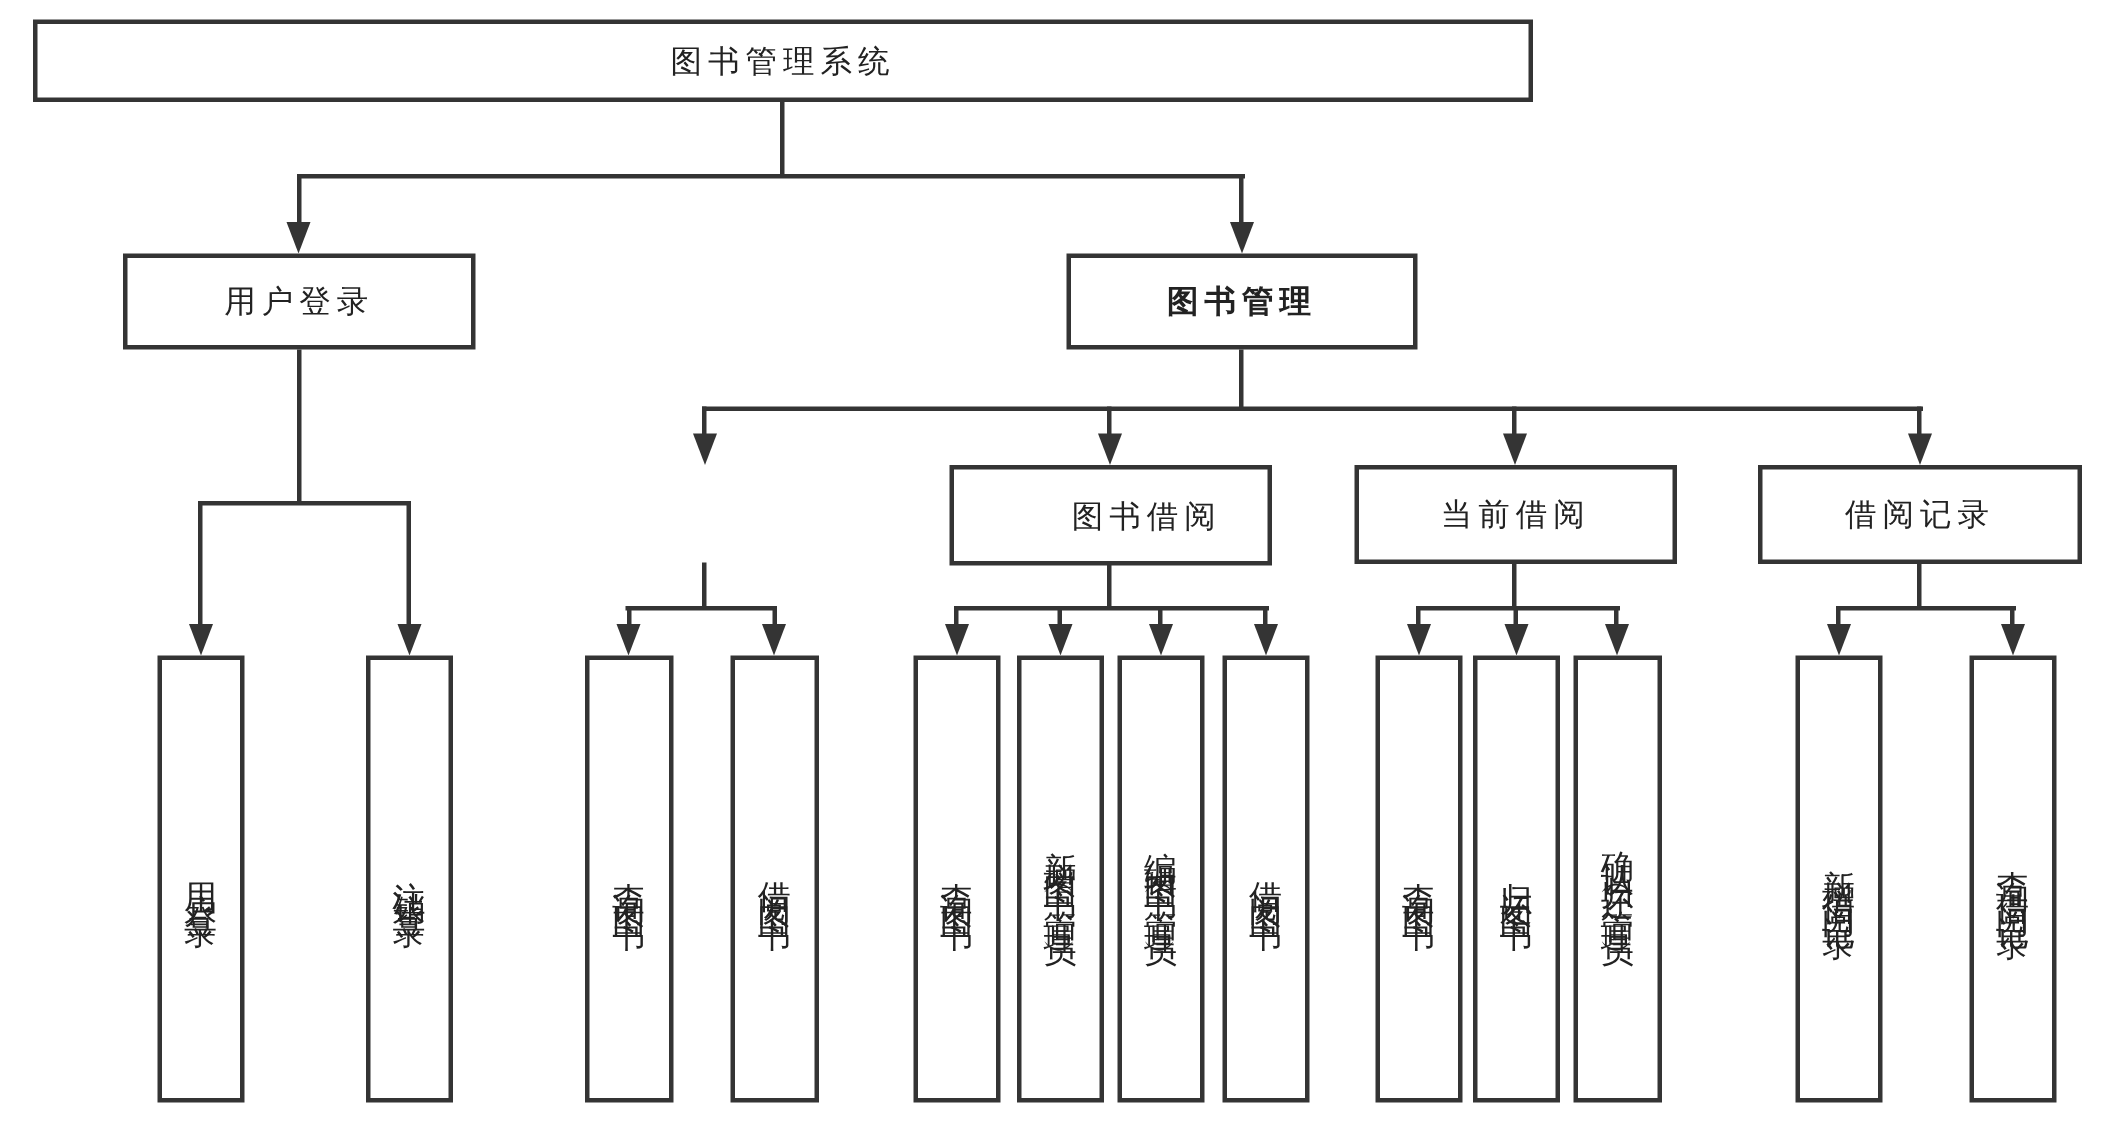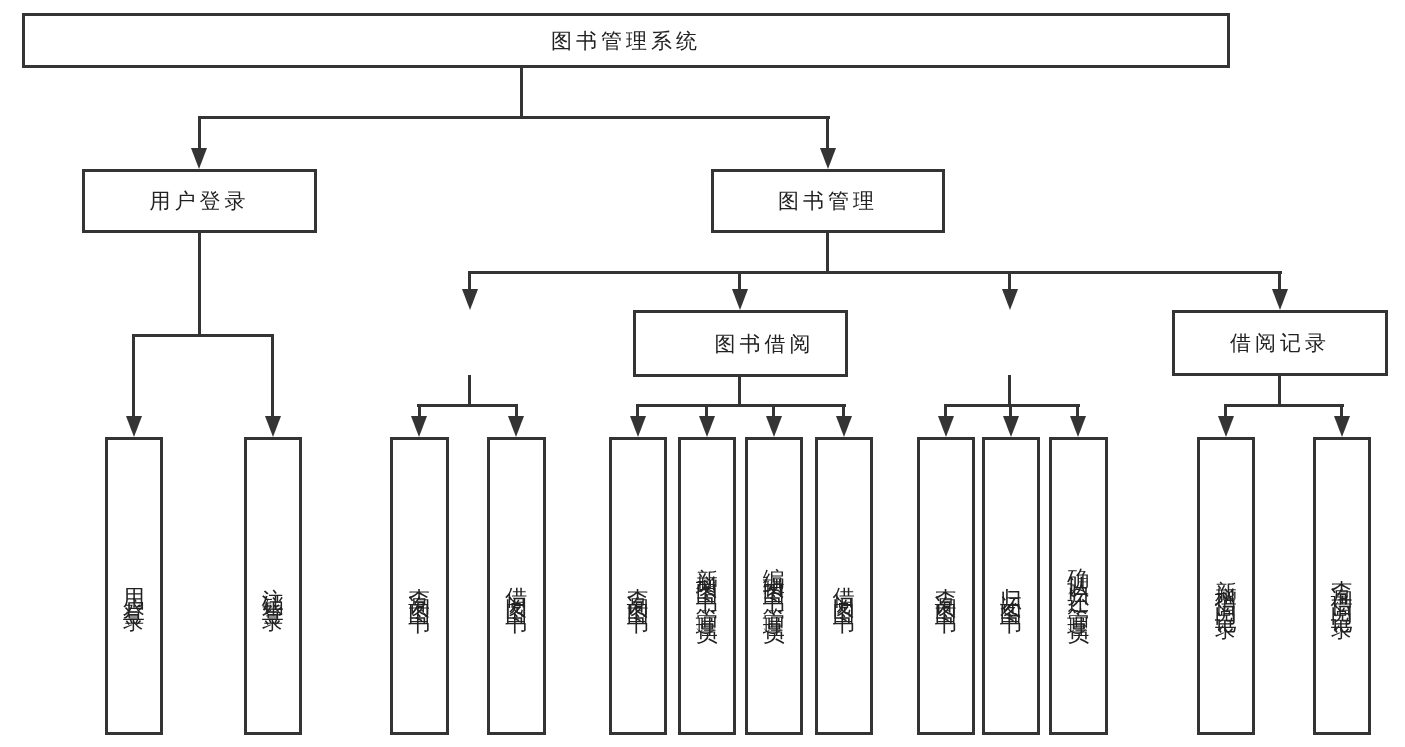--- a/index.html
+++ b/index.html
@@ -43,51 +43,52 @@
     position:absolute;right:6px;bottom:4px;z-index:5;
     font-size:21px;color:var(--watermark);letter-spacing:1px;
     text-shadow:0 0 4px #fff, 0 0 2px #fff;white-space:nowrap;
   }
 </style>
 </head>
 <body>
 
 <div class="canvas">
 
-  <div class="nb" style="left:22px;top:13px;width:1208px;height:55px;">图书管理系统</div>
+  <div class="nb" style="left:22px;top:13px;width:1000px;height:55px;">图书管理系统</div>
 
   <div class="vl" style="left:520px;top:68px;height:49px;"></div>
   <div class="hl" style="left:198px;top:116px;width:632px;"></div>
   <div class="vl" style="left:198px;top:116px;height:36px;"></div>
   <div class="ar" style="left:191px;top:148px;"></div>
   <div class="vl" style="left:826px;top:116px;height:36px;"></div>
   <div class="ar" style="left:820px;top:148px;"></div>
 
   <div class="nb" style="left:82px;top:169px;width:235px;height:64px;">用户登录</div>
-  <div class="nb" style="left:711px;top:169px;width:234px;height:64px;">图书管理</div>
+  <div class="nb" style="left:711px;top:169px;width:234px;height:64px;font-weight:bold;">图书管理</div>
 
   <div class="vl" style="left:198px;top:233px;height:103px;"></div>
   <div class="hl" style="left:132px;top:334px;width:142px;"></div>
   <div class="vl" style="left:132px;top:334px;height:86px;"></div>
   <div class="ar" style="left:126px;top:416px;"></div>
   <div class="vl" style="left:271px;top:334px;height:86px;"></div>
   <div class="ar" style="left:265px;top:416px;"></div>
 
   <div class="vl" style="left:826px;top:233px;height:41px;"></div>
   <div class="hl" style="left:468px;top:271px;width:814px;"></div>
   <div class="vl" style="left:468px;top:271px;height:24px;"></div>
   <div class="ar" style="left:462px;top:289px;"></div>
   <div class="vl" style="left:738px;top:271px;height:24px;"></div>
   <div class="ar" style="left:732px;top:289px;"></div>
   <div class="vl" style="left:1008px;top:271px;height:24px;"></div>
   <div class="ar" style="left:1002px;top:289px;"></div>
   <div class="vl" style="left:1278px;top:271px;height:24px;"></div>
   <div class="ar" style="left:1272px;top:289px;"></div>
 
   <div class="nb" style="left:633px;top:310px;width:215px;height:67px;padding-left:48px;">图书借阅</div>
+  <div class="nb" style="left:903px;top:310px;width:215px;height:66px;">当前借阅</div>
   <div class="nb" style="left:1172px;top:310px;width:216px;height:66px;">借阅记录</div>
 
   <div class="vl" style="left:468px;top:375px;height:31px;"></div>
   <div class="vl" style="left:738px;top:375px;height:31px;"></div>
   <div class="vl" style="left:1008px;top:375px;height:31px;"></div>
   <div class="vl" style="left:1278px;top:375px;height:31px;"></div>
 
   <div class="hl" style="left:417px;top:404px;width:101px;"></div>
   <div class="hl" style="left:636px;top:404px;width:210px;"></div>
   <div class="hl" style="left:944px;top:404px;width:136px;"></div>

